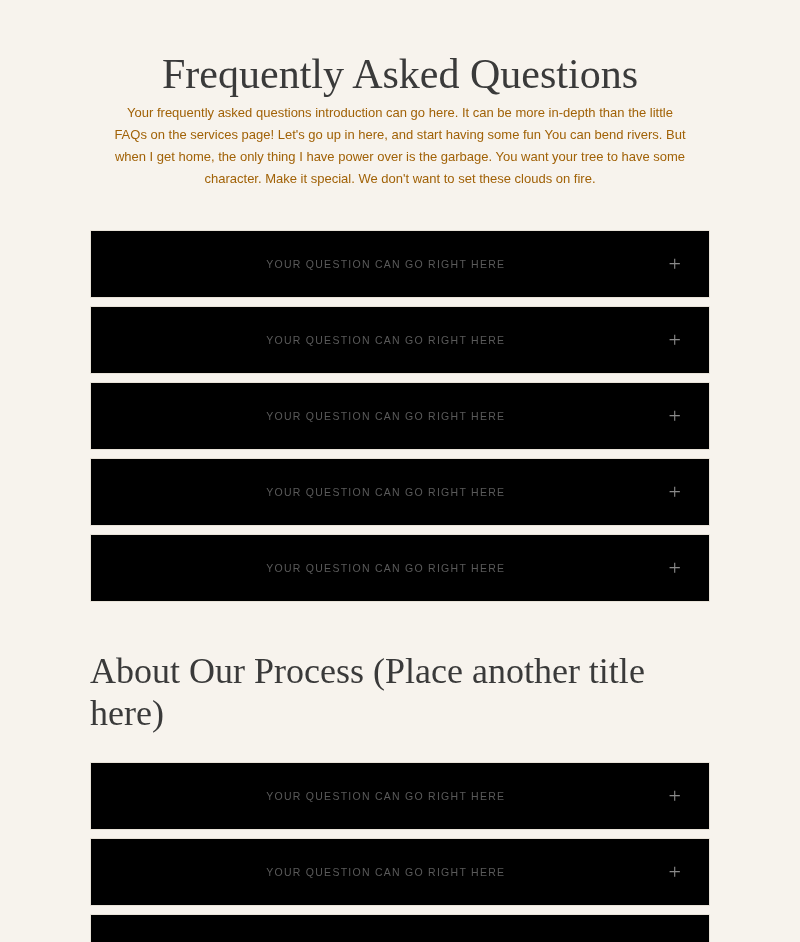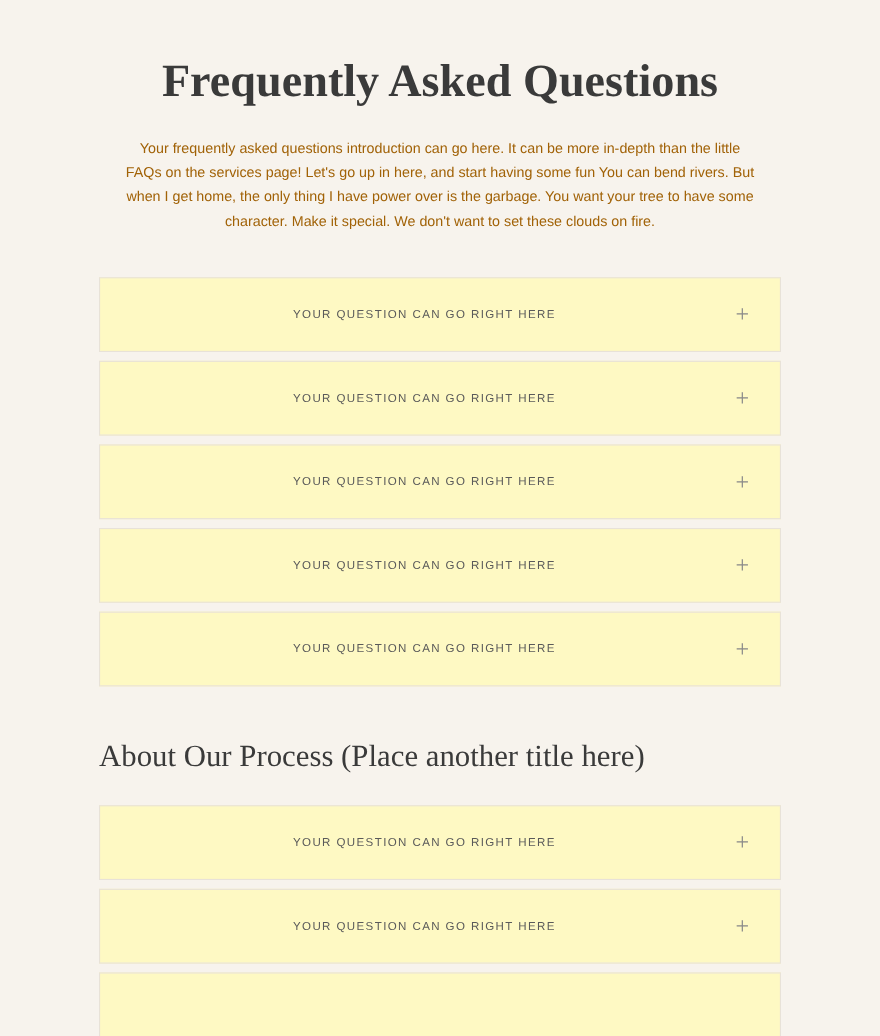--- a/index.html
+++ b/index.html
@@ -20,44 +20,44 @@
       padding: 50px 90px 60px;
     }
 
     .faq-section {
       text-align: center;
       margin-bottom: 40px;
     }
 
     .faq-title {
       font-size: 42px;
-      font-weight: 700;
+      font-weight: 400;
       color: #3a3a3a;
-      margin-bottom: 26px;
+      margin-bottom: 4px;
       font-family: Georgia, serif;
     }
 
     .faq-intro {
       font-size: 13px;
       line-height: 1.7;
       color: #a16207;
       max-width: 580px;
       margin: 0 auto;
       font-family: 'Helvetica Neue', Arial, sans-serif;
     }
 
     .accordion-list {
       margin-top: 28px;
       display: flex;
       flex-direction: column;
       gap: 0;
     }
 
     .accordion-item {
-      background-color: #fef9c3;
+      background-color: #000000;
       border: 1px solid #e8e2d8;
       margin-bottom: 8px;
       display: flex;
       align-items: center;
       justify-content: space-between;
       padding: 22px 28px;
       cursor: pointer;
       min-height: 64px;
     }
 
@@ -80,21 +80,21 @@
       flex-shrink: 0;
       margin-left: 16px;
       font-style: normal;
     }
 
     .section-divider {
       margin: 40px 0 16px;
     }
 
     .process-title {
-      font-size: 28px;
+      font-size: 36px;
       font-weight: 400;
       color: #3a3a3a;
       font-family: Georgia, serif;
       margin-bottom: 20px;
     }
   </style>
 </head>
 <body>
 
 <div class="page-container">

